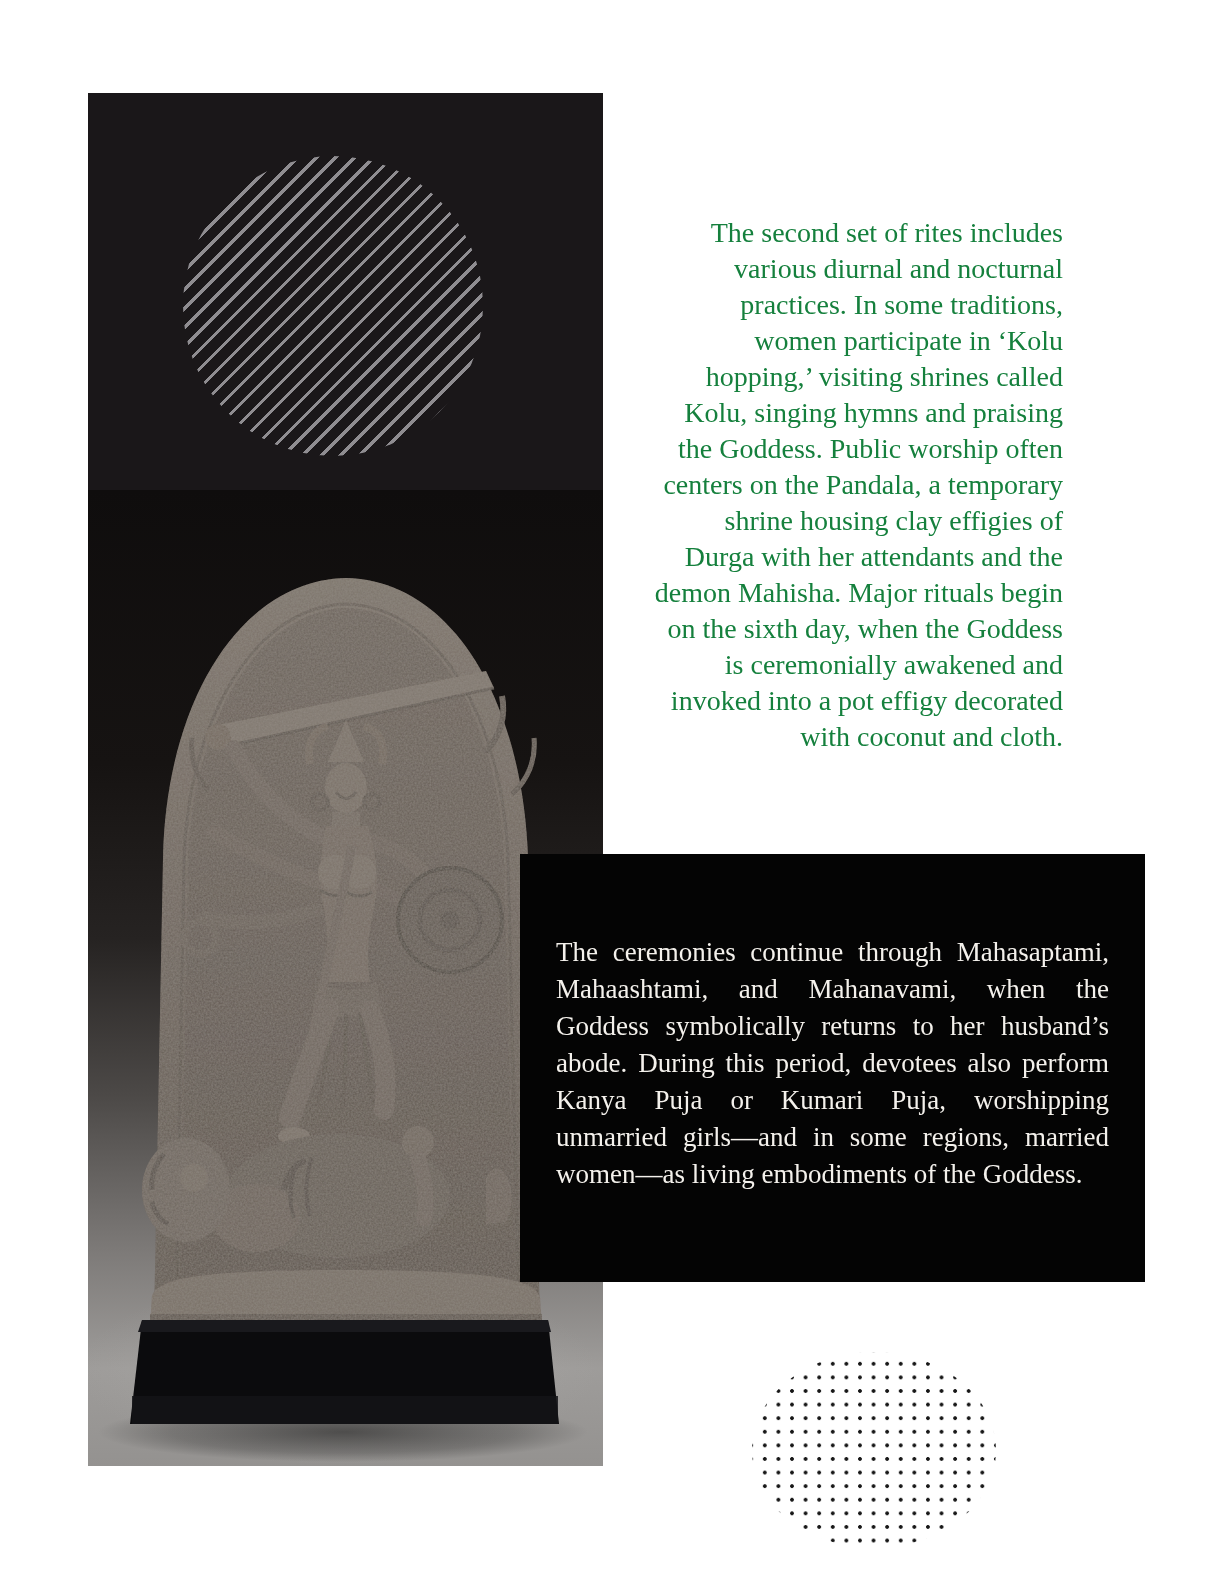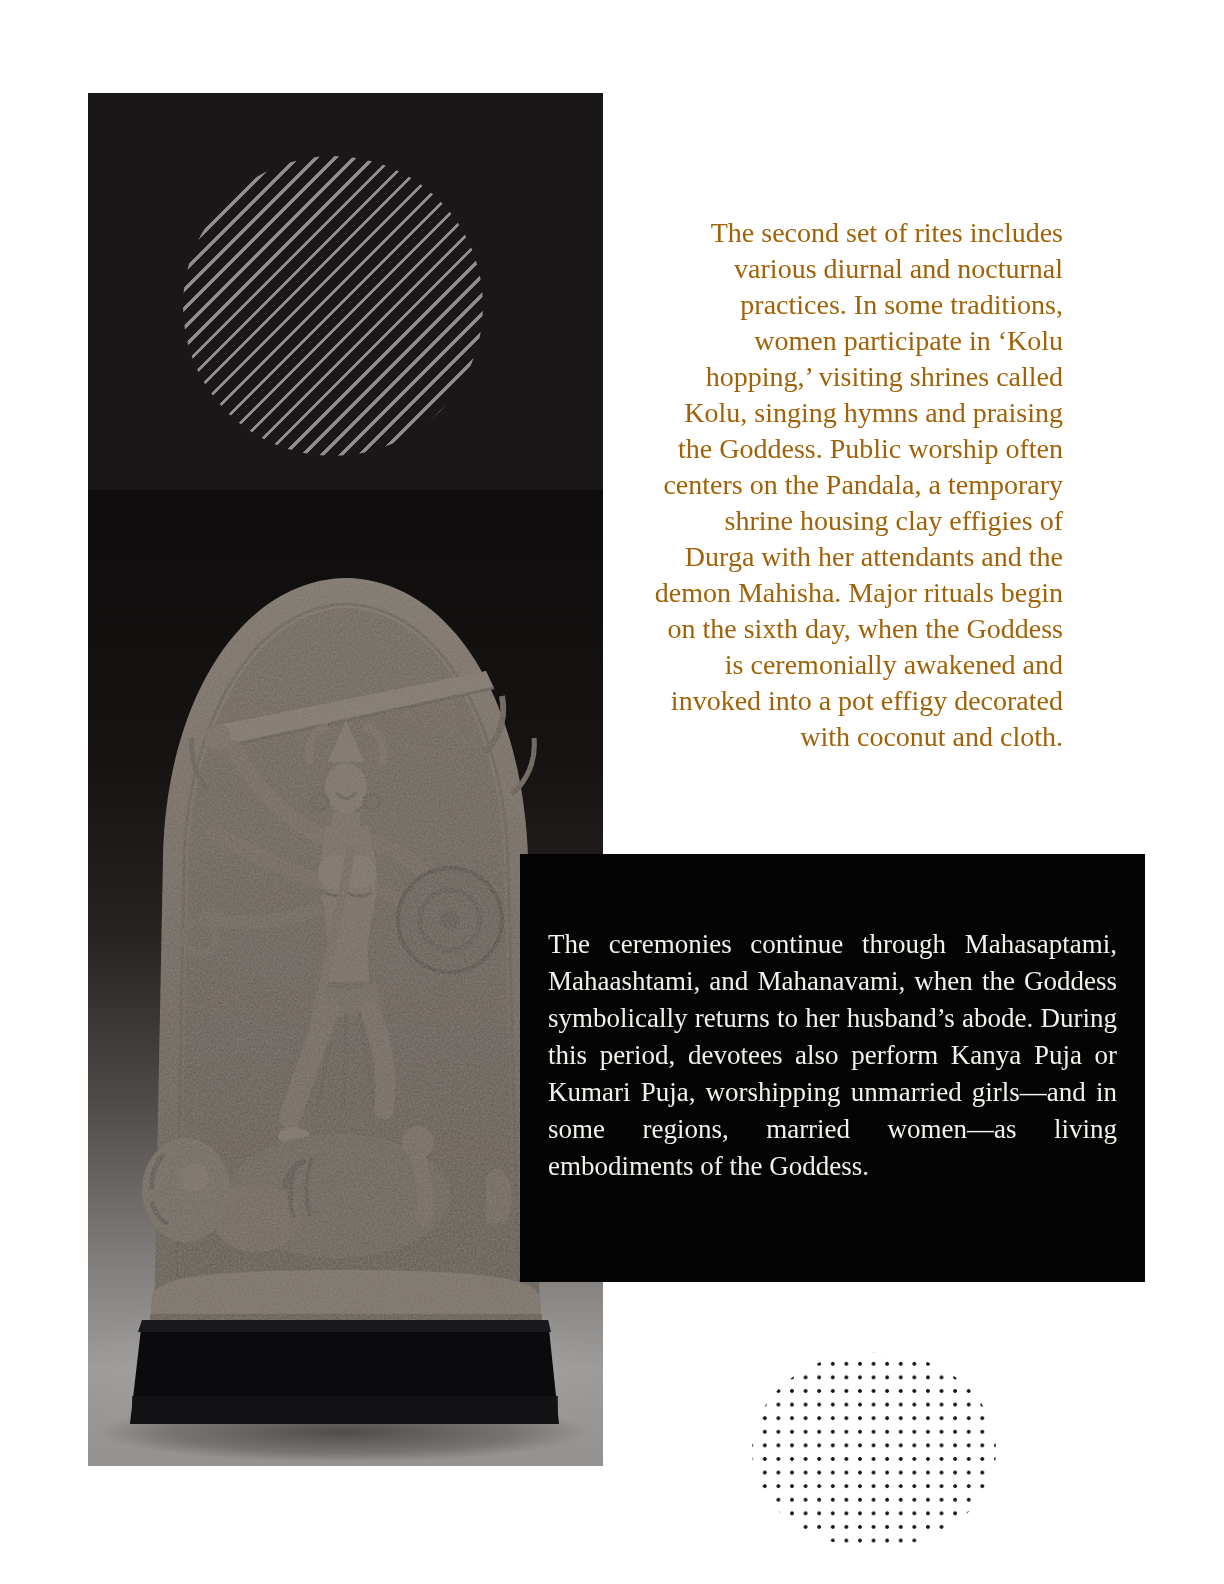--- a/index.html
+++ b/index.html
@@ -33,33 +33,33 @@
     width: 515px; height: 976px;
   }
   .photo svg { display: block; }
 
   
   .intro {
     position: absolute; top: 215px; right: 161px;
     width: 410px;
     text-align: right;
     font-size: 28px; line-height: 36px;
-    color: #a16207;
+    color: #15803d;
   }
 
   
   .highlight {
     position: absolute; left: 520px; top: 854px;
     width: 625px; height: 428px;
     background: #040404;
     box-sizing: border-box;
     padding: 72px 28px 0 28px;
   }
   .highlight-text {
-    margin: 0;
+    margin: 8px;
     color: #f4f1ec;
     font-size: 27px; line-height: 37px;
     text-align: justify;
   }
 
   
   .dots {
     position: absolute; left: 752px; top: 1352px;
     width: 244px; height: 196px;
     border-radius: 50%;

